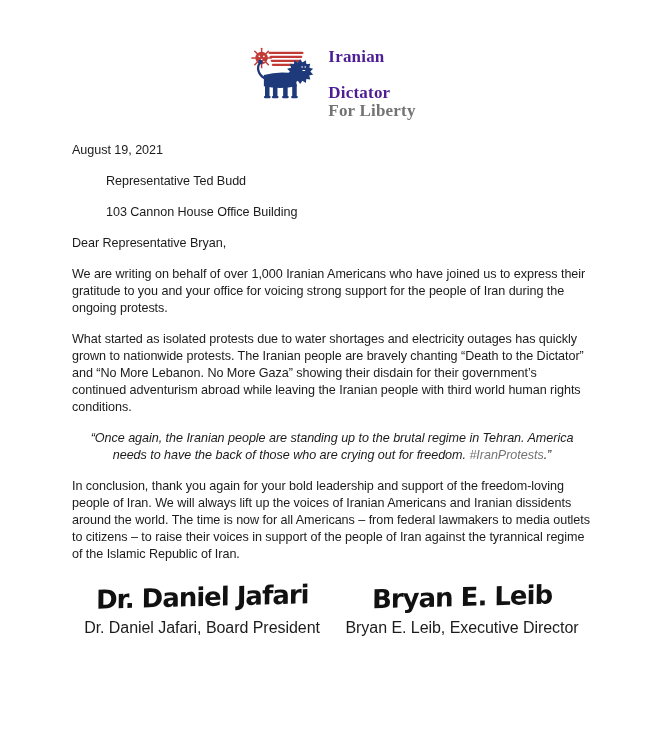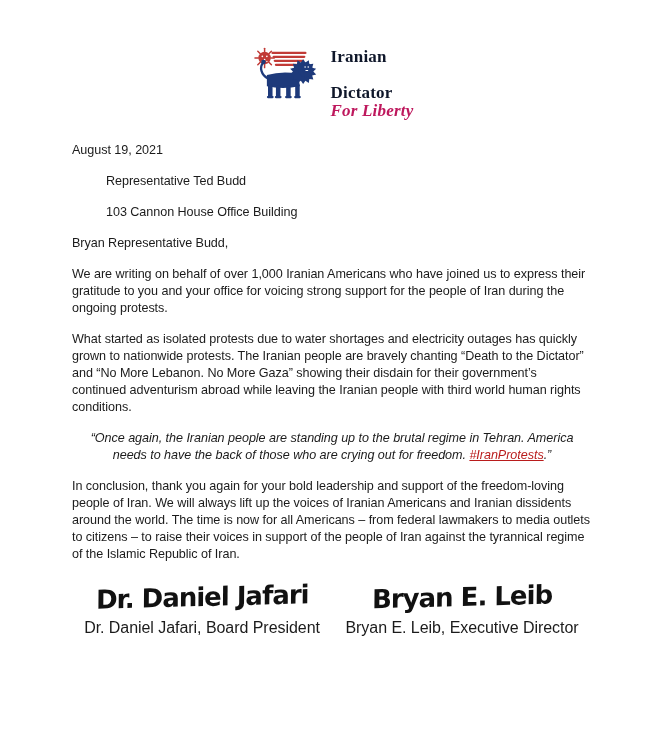--- a/index.html
+++ b/index.html
@@ -26,41 +26,40 @@
     margin: 0 auto 22px auto;
   }
   .logo-mark { width: 68px; height: 60px; flex: 0 0 auto; }
   .brand-text {
     font-family: "Liberation Serif", serif;
     font-weight: bold;
     font-size: 17px;
     line-height: 18px;
     letter-spacing: 0.2px;
   }
-  .brand-red  { color: #0f172a; margin-top: 18px; }
-  .brand-blue { color: #be185d; font-style: italic; }
+  .brand-red  { color: #4c1d95; margin-top: 18px; }
+  .brand-blue { color: #737373; }
 
   
   .letter {
     font-size: 12.6px;
     line-height: 17px;
     letter-spacing: -0.05px;
   }
   .letter p { margin: 0 0 14px 0; }
   .block-gap { margin-bottom: 14px; margin-left: 34px; }
   .addr-line { margin: 0; }
   .subject { font-weight: bold; }
   .tweet-quote {
     text-align: center;
     font-style: italic;
     padding: 0 2px;
   }
   .hashtag-link {
-    color: #b91c1c;
-    text-decoration: underline;
+    color: #737373;
     cursor: pointer;
     font-style: italic;
     margin-top: 16px;
   }
 
   
   .signatures {
     display: flex;
     margin-top: 26px;
   }
@@ -155,21 +154,21 @@
   <div class="letter">
 
     <p>August 19, 2021</p>
 
     <div class="block-gap">
       <p class="addr-line">Representative Ted Budd</p>
       <p class="addr-line">103 Cannon House Office Building</p>
     </div>
 
 
-    <p>Bryan Representative Budd,</p>
+    <p>Dear Representative Bryan,</p>
 
     <p>We are writing on behalf of over 1,000 Iranian Americans who have joined us to express their gratitude to you and your office for voicing strong support for the people of Iran during the ongoing protests.</p>
 
     <p>What started as isolated protests due to water shortages and electricity outages has quickly grown to nationwide protests. The Iranian people are bravely chanting “Death to the Dictator” and “No More Lebanon. No More Gaza” showing their disdain for their government’s continued adventurism abroad while leaving the Iranian people with third world human rights conditions.</p>
 
 
     <p class="tweet-quote"><span>“Once again, the Iranian people are standing up to the brutal regime in Tehran. America needs to have the back of those who are crying out for freedom. </span><span class="hashtag-link">#IranProtests</span><span>.”</span></p>
 
     <p>In conclusion, thank you again for your bold leadership and support of the freedom-loving people of Iran. We will always lift up the voices of Iranian Americans and Iranian dissidents around the world. The time is now for all Americans – from federal lawmakers to media outlets to citizens – to raise their voices in support of the people of Iran against the tyrannical regime of the Islamic Republic of Iran.</p>
 

